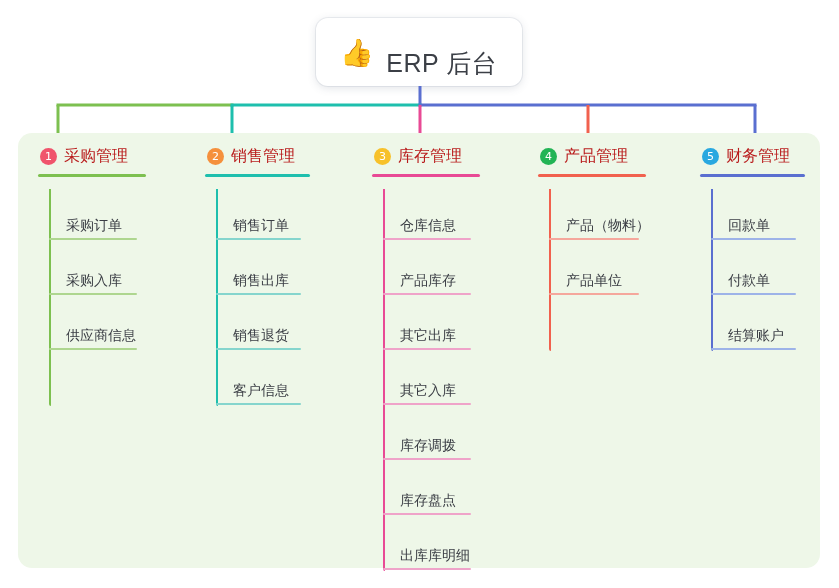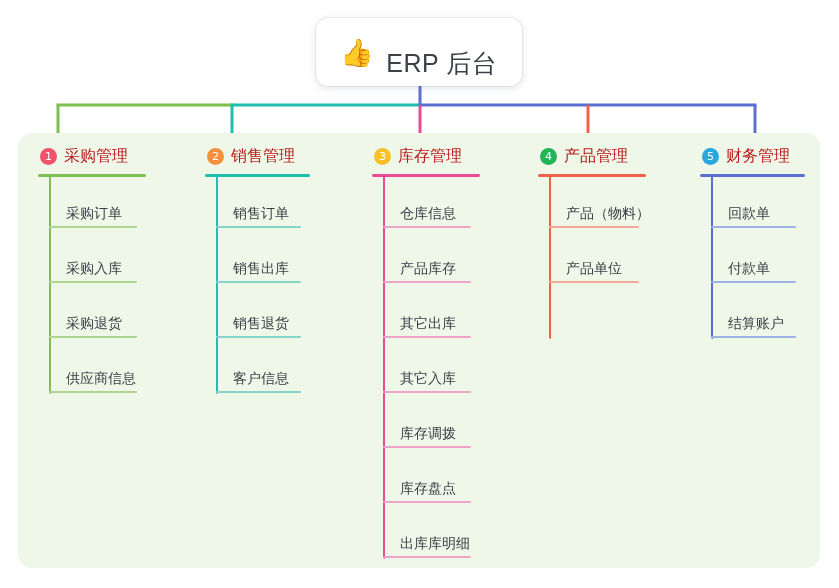--- a/index.html
+++ b/index.html
@@ -39,21 +39,21 @@
   }
   .badge{
     width:17px;height:17px;border-radius:50%;
     color:#fff;font-size:11px;line-height:17px;text-align:center;
     flex:0 0 auto;font-family:"DejaVu Sans",sans-serif;
   }
   .col-title{font-size:16px;color:#b91c1c;}
   .col-rule{height:3px;border-radius:2px;margin-top:5px;}
 
   
-  .branch{position:relative;margin-top:0;}
+  .branch{position:relative;margin-top:12px;}
   .spine{position:absolute;left:11px;top:0;width:2px;border-radius:0 0 0 2px;}
   .leaf{position:relative;height:55px;}
   .leaf-label{
     position:absolute;left:28px;bottom:9px;
     font-size:14px;color:#3a3d44;white-space:nowrap;
   }
   .leaf-rule{position:absolute;left:11px;bottom:4px;height:2px;border-radius:1px;}
 </style>
 </head>
 <body>
@@ -95,24 +95,20 @@
           <div class="spine" style="background: rgb(125, 192, 80); height: 217px;"></div>
           <div class="leaf">
             <span class="leaf-label">采购订单</span>
             <div class="leaf-rule" style="background: rgb(174, 214, 143); width: 88px;"></div>
           </div>
           <div class="leaf">
             <span class="leaf-label">采购入库</span>
             <div class="leaf-rule" style="background: rgb(174, 214, 143); width: 88px;"></div>
           </div>
           <div class="leaf">
-            <span class="leaf-label">采购退货</span>
-            <div class="leaf-rule" style="background: rgb(174, 214, 143); width: 88px;"></div>
-          </div>
-          <div class="leaf">
             <span class="leaf-label">供应商信息</span>
             <div class="leaf-rule" style="background: rgb(174, 214, 143); width: 88px;"></div>
           </div>
         </div>
       </div>
       <div class="col" style="left: 205px; width: 108px;">
         <div class="col-head">
           <span class="badge" style="background: rgb(245, 144, 60);">2</span>
           <span class="col-title">销售管理</span>
         </div>

